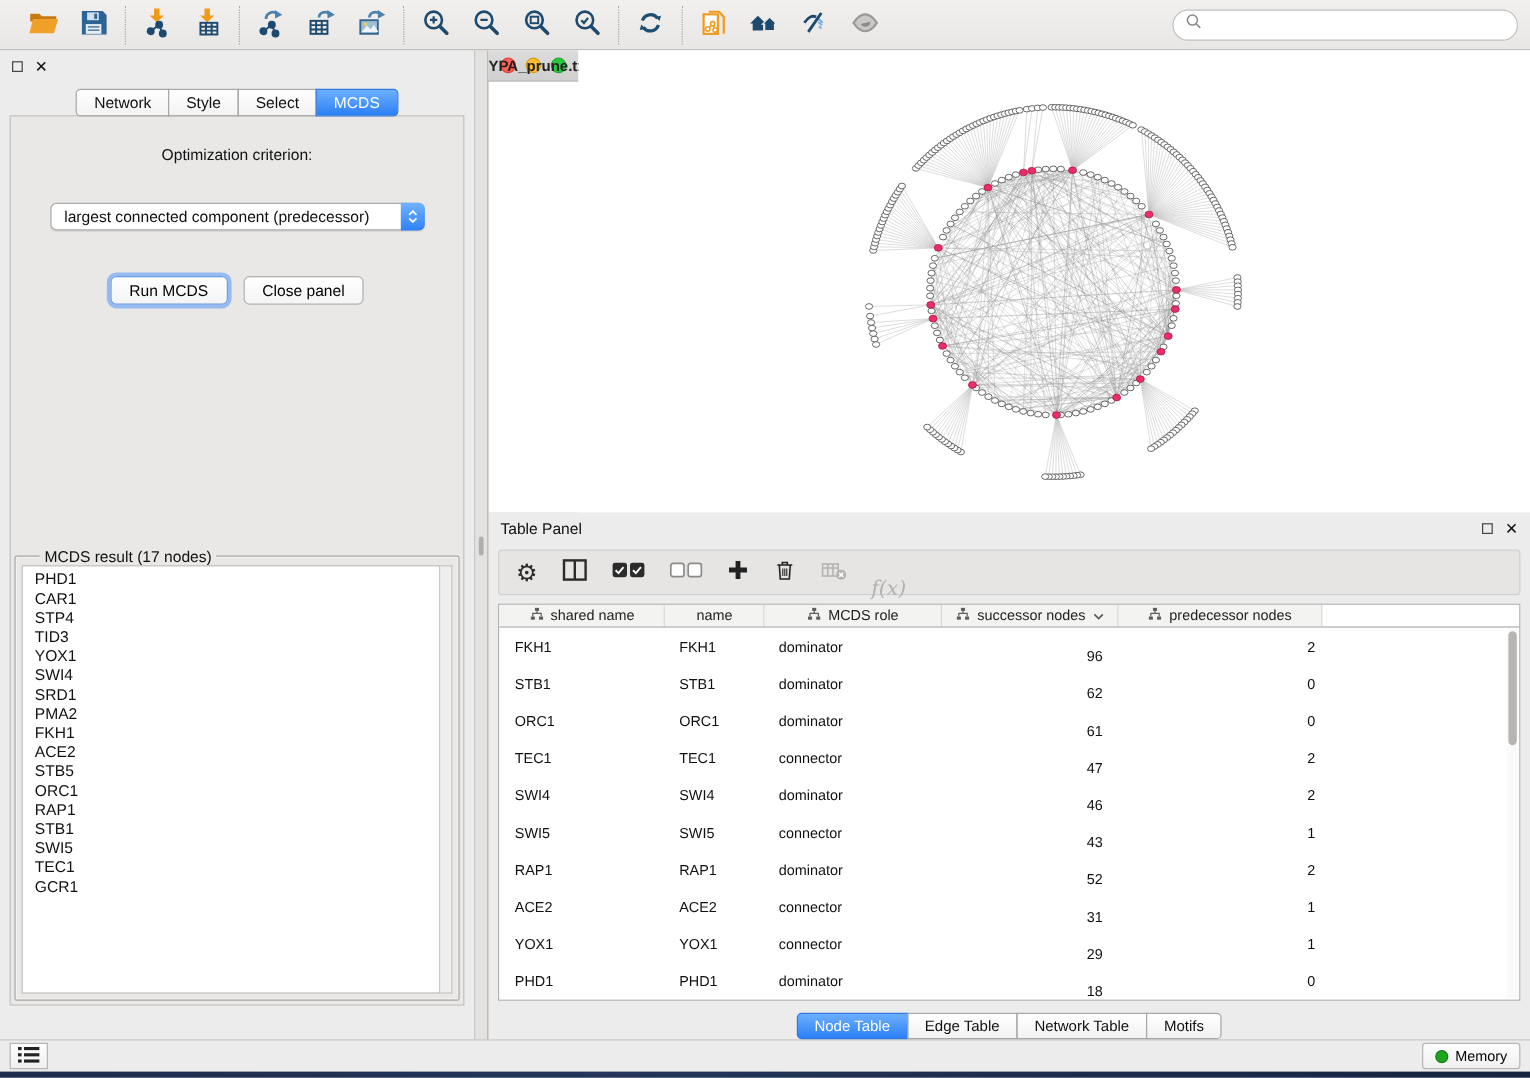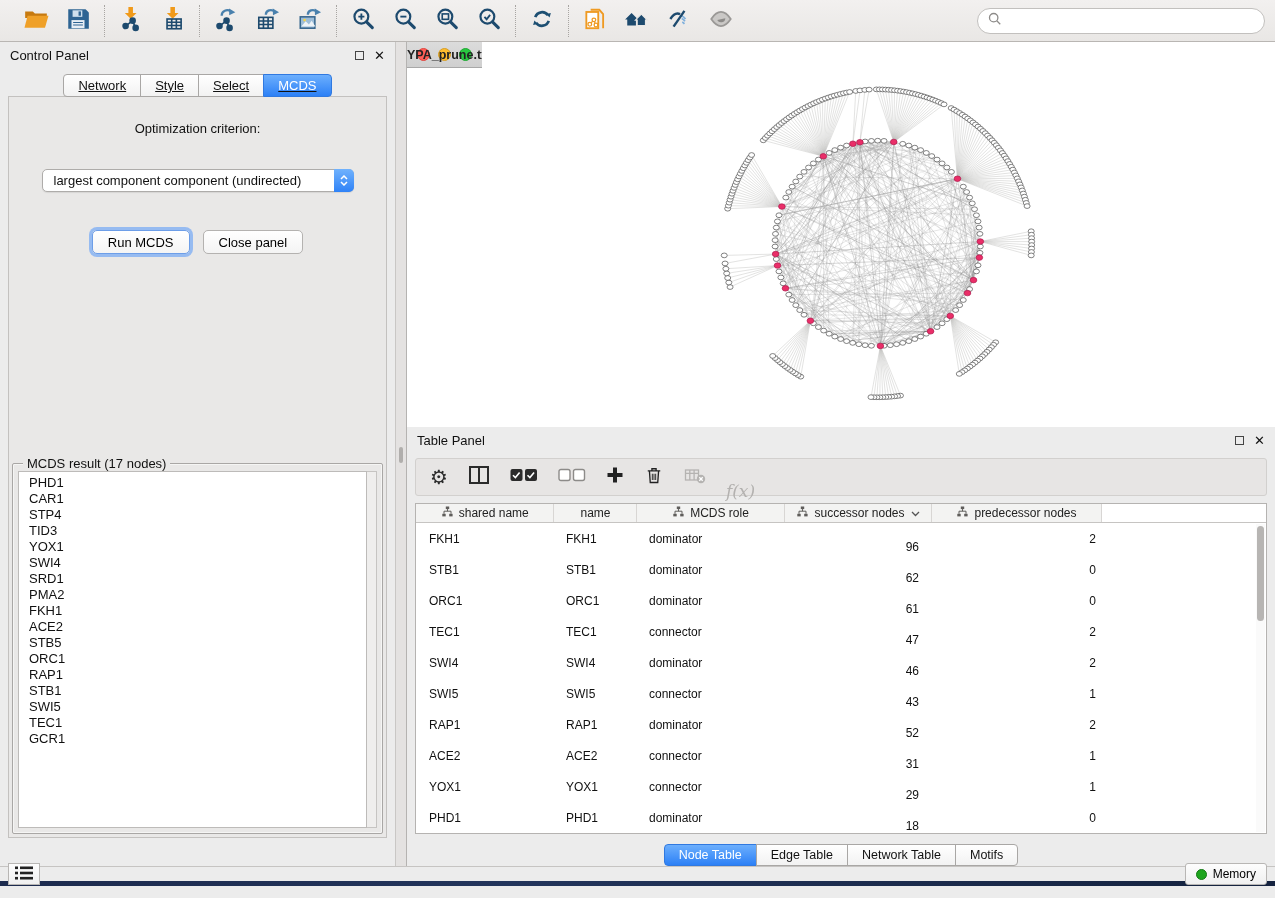--- a/index.html
+++ b/index.html
@@ -28,41 +28,41 @@
   .panel-header{height:27px;display:flex;align-items:center;padding:0 10px;font-size:13px;}
   .panel-header .ph-title{flex:1;}
   .win-float{width:9px;height:9px;border:1.5px solid #444;margin-right:10px;display:inline-block;}
   .win-close{font-size:13px;font-weight:bold;color:#111;line-height:1;}
   .seg{display:flex;justify-content:center;}
   .seg .tab{background:linear-gradient(#ffffff,#f2f2f2);border:1px solid #a9a7a5;margin-left:-1px;
             padding:3px 14px;font-size:13px;cursor:pointer;white-space:nowrap;}
   .seg .tab:first-child{border-radius:4px 0 0 4px;margin-left:0;}
   .seg .tab:last-child{border-radius:0 4px 4px 0;}
   .seg .tab.selected{background:linear-gradient(#6caffd,#2c80f6);color:#fff;border-color:#3079e0;}
-  .cp-tabs{margin-top:5px;position:relative;z-index:2;text-decoration:underline;}
+  .cp-tabs{margin-top:5px;position:relative;z-index:2;}
   .cp-content{flex:1;margin:-1px 8px 28px 8px;background:#e9e8e7;border:1px solid #c3c1bf;
               display:flex;flex-direction:column;align-items:center;gap:24px;}
   .opt-label{margin-top:24px;font-size:13px;}
   .dropdown{margin-top:9px;width:312px;height:23px;background:#fff;border:1px solid #aeacaa;
             border-radius:5px;display:flex;align-items:center;cursor:pointer;
             box-shadow:0 1px 1px rgba(0,0,0,.08);}
   .dropdown .dd-text{flex:1;font-size:13px;padding-left:11px;white-space:nowrap;overflow:hidden;}
   .dd-stepper{width:20px;height:23px;margin:-1px -1px -1px 0;border-radius:0 5px 5px 0;
               background:linear-gradient(#70b2fd,#2f82f7);display:flex;flex-direction:column;
               align-items:center;justify-content:center;gap:1px;}
   .dd-stepper svg{display:block;}
   .btn-row{margin-top:14px;display:flex;gap:13px;}
   .mac-btn{background:linear-gradient(#ffffff,#f4f4f4);border:1px solid #b4b2b0;border-radius:5px;
            font-size:13px;padding:3px 15px;height:24px;cursor:pointer;
            font-family:"Liberation Sans",sans-serif;}
   .mac-btn.focused{box-shadow:0 0 0 3px rgba(82,150,250,.55);border-color:#6d9ee8;}
   .cp-spacer{flex:1;}
   .groupbox{position:relative;width:371px;height:371px;border:1px solid #a9a7a5;border-radius:2px;
             margin-bottom:3px;background:#e9e8e7;box-shadow:inset 0 0 0 1px rgba(255,255,255,.55);}
-  .groupbox .legend{position:absolute;top:-8px;left:10px;background:#e9e8e7;padding:0 4px;
+  .groupbox .legend{position:absolute;top:-8px;left:20px;background:#e9e8e7;padding:0 4px;
                     font-size:13px;}
   .mcds-list{position:absolute;left:5px;top:7px;right:15px;bottom:5px;background:#fff;
              border:1px solid #bdbbb9;overflow:hidden;padding:3px 0 0 0;margin:0;list-style:none;}
   .mcds-list li{font-size:13px;line-height:16px;padding-left:10px;cursor:default;}
   .list-track{position:absolute;top:7px;bottom:5px;right:5px;width:10px;background:#efeeed;
               border:1px solid #c6c4c2;border-left:none;}
 
   
   .v-splitter{width:12px;background:#e4e2e1;border-left:1px solid #c9c7c5;border-right:1px solid #b5b3b1;
               position:relative;cursor:col-resize;}
@@ -104,21 +104,21 @@
   .node-table td{height:16px;font-size:12px;padding:0 0 0 13px;white-space:nowrap;overflow:hidden;}
   .node-table td.num{text-align:right;padding:17px 12px 0 0;}
   .node-table td.num2{text-align:right;padding:0 5px 0 0;}
   .v-scroll{position:absolute;top:20px;right:1px;width:9px;bottom:1px;background:#fafafa;}
   .v-scroll .thumb{position:absolute;top:2px;left:1px;width:7px;height:95px;background:#b7b5b3;
                    border-radius:4px;}
   .tp-tabs{height:32px;display:flex;align-items:flex-end;justify-content:center;}
   .tp-tabs .tab{font-size:12.5px;}
 
   
-  .status-bar{height:15px;background:#ececec;border-top:1px solid #c6c4c2;display:flex;
+  .status-bar{height:27px;background:#ececec;border-top:1px solid #c6c4c2;display:flex;
               align-items:center;padding:0 8px;}
   .list-btn{width:32px;height:22px;background:linear-gradient(#fdfdfd,#f0f0f0);
             border:1px solid #b8b6b4;display:flex;align-items:center;justify-content:center;cursor:pointer;}
   .memory-btn{margin-left:auto;height:22px;background:linear-gradient(#fdfdfd,#f0f0f0);
               border:1px solid #b8b6b4;border-radius:3px;display:flex;align-items:center;gap:6px;
               font-size:12px;padding:0 10px;cursor:pointer;font-family:"Liberation Sans",sans-serif;}
   .mem-dot{width:11px;height:11px;border-radius:50%;background:#1ea51e;border:1px solid #157a15;}
   .desktop-strip{height:5px;background:linear-gradient(90deg,#1d2b4e,#23355c 40%,#15233f);}
 </style>
 </head>
@@ -286,34 +286,33 @@
             <path d="M10 10l4 4" stroke="#8d8b89" stroke-width="1.5"></path>
           </svg></span>
       <input placeholder="" style="">
     </div>
   </div>
 
   <div class="main">
 
     <div class="control-panel">
       <div class="panel-header">
-        <span class="ph-title">Control Panel</span>
         <span class="win-float"></span>
         <span class="win-close">✕</span>
       </div>
       <div class="seg cp-tabs">
         <div class="tab">Network</div>
         <div class="tab">Style</div>
         <div class="tab">Select</div>
         <div class="tab selected">MCDS</div>
       </div>
       <div class="cp-content">
         <div class="opt-label">Optimization criterion:</div>
         <div class="dropdown">
-          <span class="dd-text">largest component component (undirected)</span>
+          <span class="dd-text">largest connected component (predecessor)</span>
           <span class="dd-stepper">
             <svg width="8" height="5" viewBox="0 0 8 5">
                 <path d="M1 4 4 1 7 4" fill="none" stroke="#fff" stroke-width="1.5"></path>
               </svg>
             <svg width="8" height="5" viewBox="0 0 8 5">
                 <path d="M1 1 4 4 7 1" fill="none" stroke="#fff" stroke-width="1.5"></path>
               </svg>
           </span>
         </div>
         <div class="btn-row">

